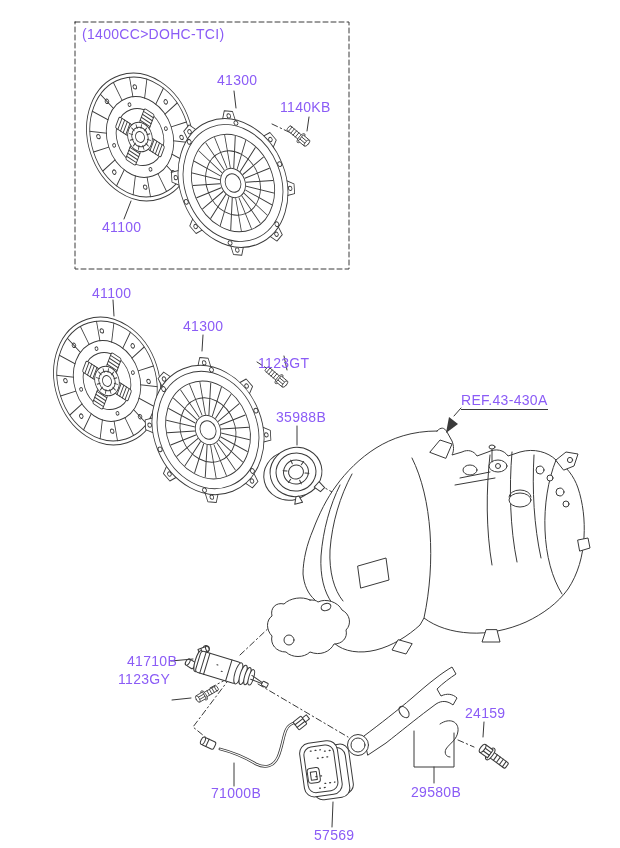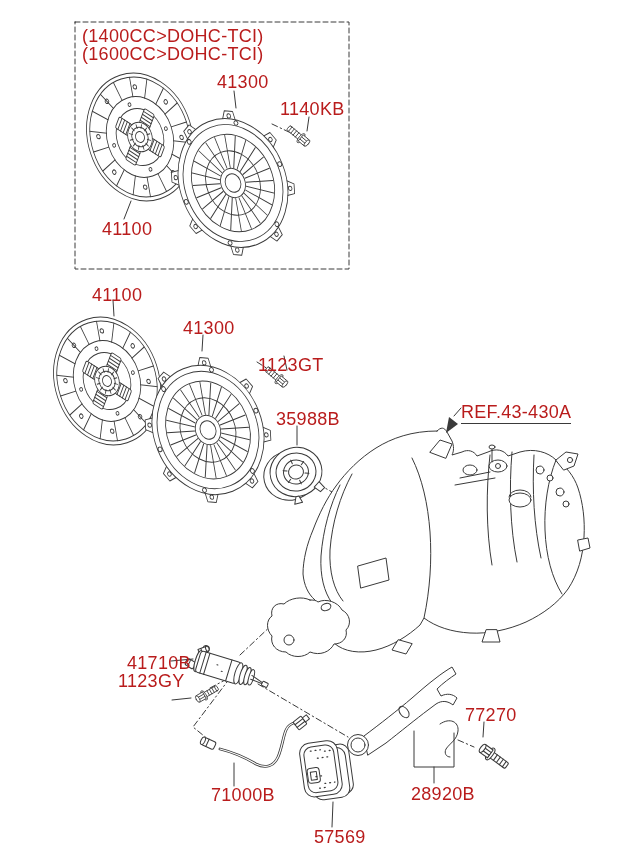--- a/index.html
+++ b/index.html
@@ -5,23 +5,23 @@
   html,body{margin:0;padding:0;background:#ffffff;}
   .stage{position:relative;width:620px;height:848px;background:#ffffff;overflow:hidden;
          font-family:"Liberation Sans",sans-serif;}
   .stage svg{position:absolute;left:0;top:0;}
   #art *{fill:none;stroke:#3a3a3a;stroke-width:1;stroke-linecap:round;stroke-linejoin:round;}
   #art .w{fill:#ffffff;}
   #art .k{fill:#3a3a3a;stroke:none;}
   #art .dd{stroke-dasharray:6 3 1.5 3;}
   #art .db{stroke-dasharray:5 3;}
   #art .dots{stroke-dasharray:0.8 4;stroke-width:1.3;}
-  .callout{position:absolute;font-size:18px;line-height:1.05;color:#b91c1c;
+  .callout{position:absolute;font-size:14px;line-height:1.05;color:#8b5cf6;
            letter-spacing:.3px;white-space:nowrap;}
-  .callout.ref{border-bottom:1px solid #3a3a3a;padding-bottom:1px;margin-top:10px;}
+  .callout.ref{border-bottom:1px solid #3a3a3a;padding-bottom:1px;}
 </style>
 </head>
 <body>
 
 <div class="stage">
 
 <svg id="art" width="620" height="848" viewBox="0 0 620 848">
   <defs>
     <line id="spk" x1="41" y1="0" x2="61" y2="0"></line>
     <line id="fin" x1="16" y1="0" x2="49" y2="0"></line>
@@ -351,31 +351,30 @@
     <polygon points="446,433 449,417 458,424" class="k"></polygon>
     <path d="M171,661 L193,659"></path>
     <path d="M172,700 L191,698"></path>
     <path d="M234,786 L234,763"></path>
     <path d="M332,827 L333,802"></path>
     <path d="M484,722 L483,737"></path>
   </g>
 </svg>
 
 <div class="callout" style="left:82px;top:27px">(1400CC&gt;DOHC-TCI)</div>
-<div class="callout" style="left:82px;top:45px">(1600CC&gt;DOHC-TCI)</div>
 <div class="callout" style="left:217px;top:73px">41300</div>
 <div class="callout" style="left:280px;top:100px">1140KB</div>
 <div class="callout" style="left:102px;top:220px">41100</div>
 
 <div class="callout" style="left:92px;top:286px">41100</div>
 <div class="callout" style="left:183px;top:319px">41300</div>
 <div class="callout" style="left:258px;top:356px">1123GT</div>
 <div class="callout" style="left:276px;top:410px">35988B</div>
 <div class="callout ref" style="left:461px;top:393px">REF.43-430A</div>
 
 <div class="callout" style="left:127px;top:654px">41710B</div>
 <div class="callout" style="left:118px;top:672px">1123GY</div>
 <div class="callout" style="left:211px;top:786px">71000B</div>
 <div class="callout" style="left:314px;top:828px">57569</div>
-<div class="callout" style="left:411px;top:785px">28920B</div>
-<div class="callout" style="left:465px;top:706px">77270</div>
+<div class="callout" style="left:411px;top:785px">29580B</div>
+<div class="callout" style="left:465px;top:706px">24159</div>
 
 </div>
 
 </body></html>

